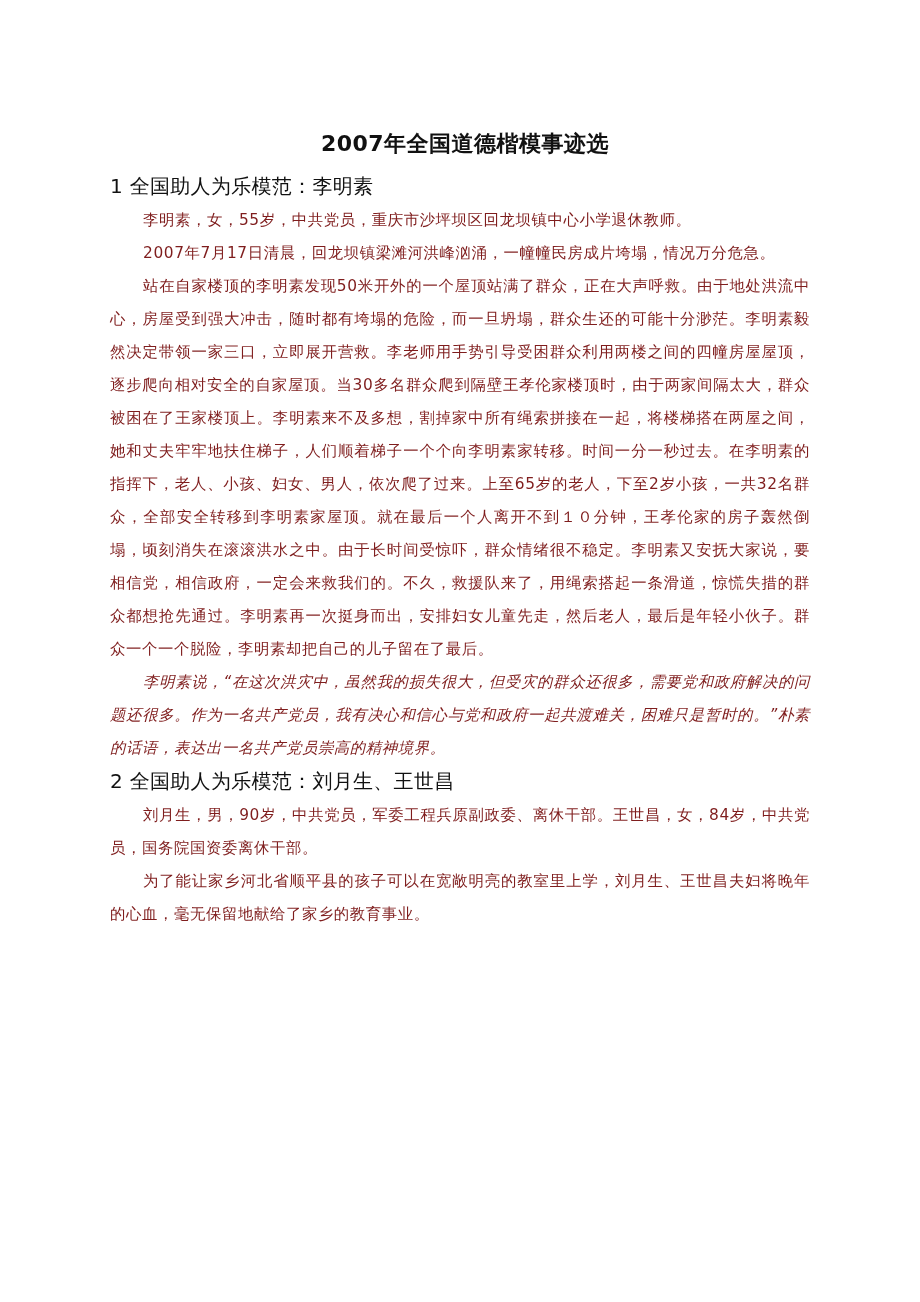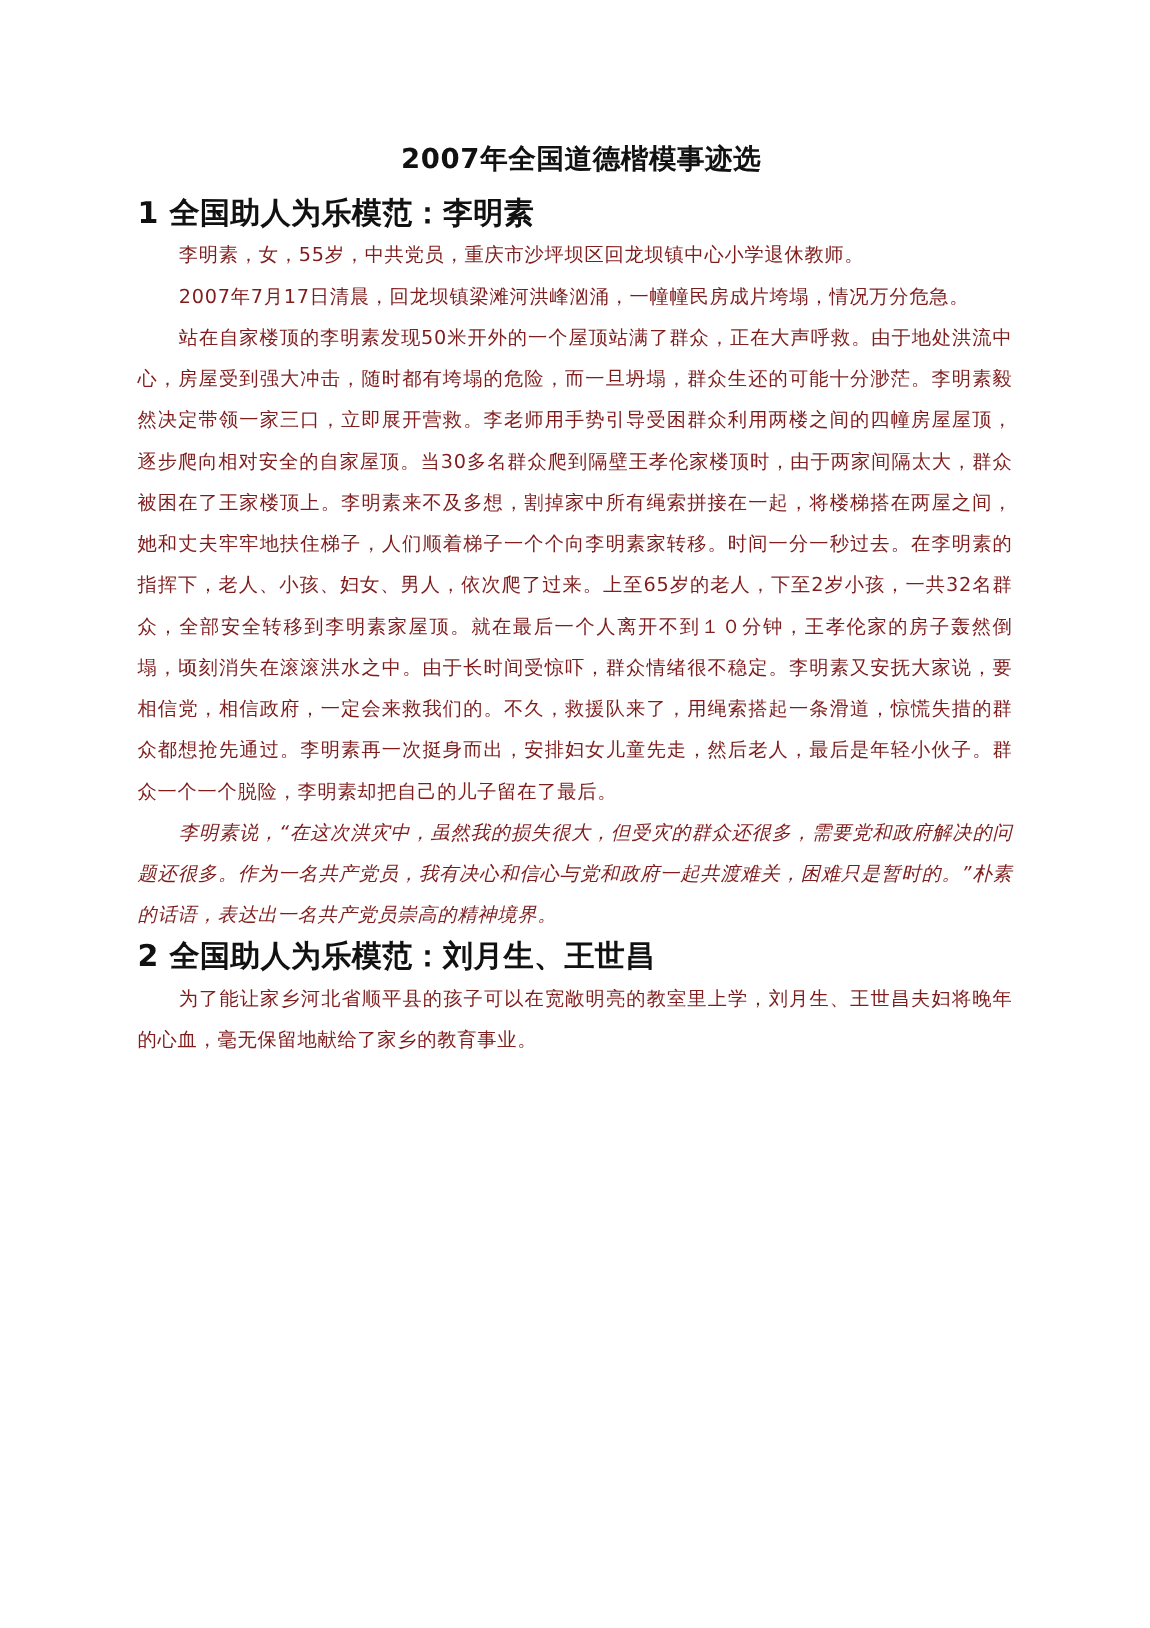--- a/index.html
+++ b/index.html
@@ -19,27 +19,27 @@
     position: absolute;
     left: 110px;
     top: 112px;
     width: 700px;
   }
   .doc-title {
     text-align: center;
     font-size: 22px;
     font-weight: bold;
     line-height: 32px;
-    margin: 0 0 10px 0;
+    margin: 16px 0 10px 0;
     letter-spacing: 0.5px;
     padding-left: 10px;
   }
   .section-heading {
-    font-size: 24px;
-    font-weight: bold;
+    font-size: 20px;
+    font-weight: normal;
     line-height: 32px;
     margin: 0 0 2px 0;
     letter-spacing: 0.3px;
   }
   .para {
     font-size: 15.4px;
     line-height: 33px;
     margin: 0;
     text-indent: 33px;
     text-align: justify;
@@ -60,15 +60,16 @@
   <section>
     <h2 class="section-heading">1  全国助人为乐模范：李明素</h2>
     <p class="para">李明素，女，55岁，中共党员，重庆市沙坪坝区回龙坝镇中心小学退休教师。</p>
     <p class="para">2007年7月17日清晨，回龙坝镇梁滩河洪峰汹涌，一幢幢民房成片垮塌，情况万分危急。</p>
     <p class="para">站在自家楼顶的李明素发现50米开外的一个屋顶站满了群众，正在大声呼救。由于地处洪流中心，房屋受到强大冲击，随时都有垮塌的危险，而一旦坍塌，群众生还的可能十分渺茫。李明素毅然决定带领一家三口，立即展开营救。李老师用手势引导受困群众利用两楼之间的四幢房屋屋顶，逐步爬向相对安全的自家屋顶。当30多名群众爬到隔壁王孝伦家楼顶时，由于两家间隔太大，群众被困在了王家楼顶上。李明素来不及多想，割掉家中所有绳索拼接在一起，将楼梯搭在两屋之间，她和丈夫牢牢地扶住梯子，人们顺着梯子一个个向李明素家转移。时间一分一秒过去。在李明素的指挥下，老人、小孩、妇女、男人，依次爬了过来。上至65岁的老人，下至2岁小孩，一共32名群众，全部安全转移到李明素家屋顶。就在最后一个人离开不到１０分钟，王孝伦家的房子轰然倒塌，顷刻消失在滚滚洪水之中。由于长时间受惊吓，群众情绪很不稳定。李明素又安抚大家说，要相信党，相信政府，一定会来救我们的。不久，救援队来了，用绳索搭起一条滑道，惊慌失措的群众都想抢先通过。李明素再一次挺身而出，安排妇女儿童先走，然后老人，最后是年轻小伙子。群众一个一个脱险，李明素却把自己的儿子留在了最后。</p>
     <p class="para last-of-section">李明素说，“在这次洪灾中，虽然我的损失很大，但受灾的群众还很多，需要党和政府解决的问题还很多。作为一名共产党员，我有决心和信心与党和政府一起共渡难关，困难只是暂时的。”朴素的话语，表达出一名共产党员崇高的精神境界。</p>
   </section>
 
   <section>
     <h2 class="section-heading">2 全国助人为乐模范：刘月生、王世昌</h2>
+    <p class="para">刘月生，男，90岁，中共党员，军委工程兵原副政委、离休干部。王世昌，女，84岁，中共党员，国务院国资委离休干部。</p>
     <p class="para">为了能让家乡河北省顺平县的孩子可以在宽敞明亮的教室里上学，刘月生、王世昌夫妇将晚年的心血，毫无保留地献给了家乡的教育事业。</p>
   </section>
 </div>
 
 </body></html>

